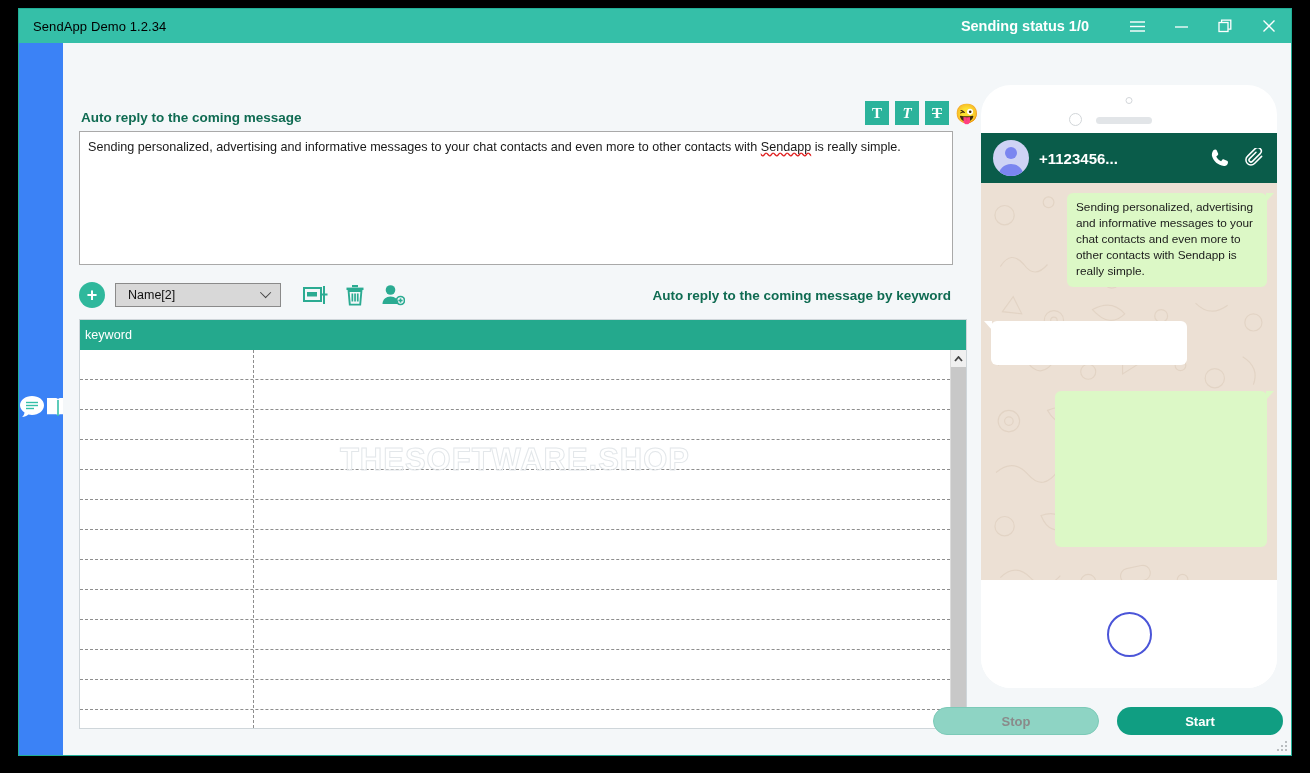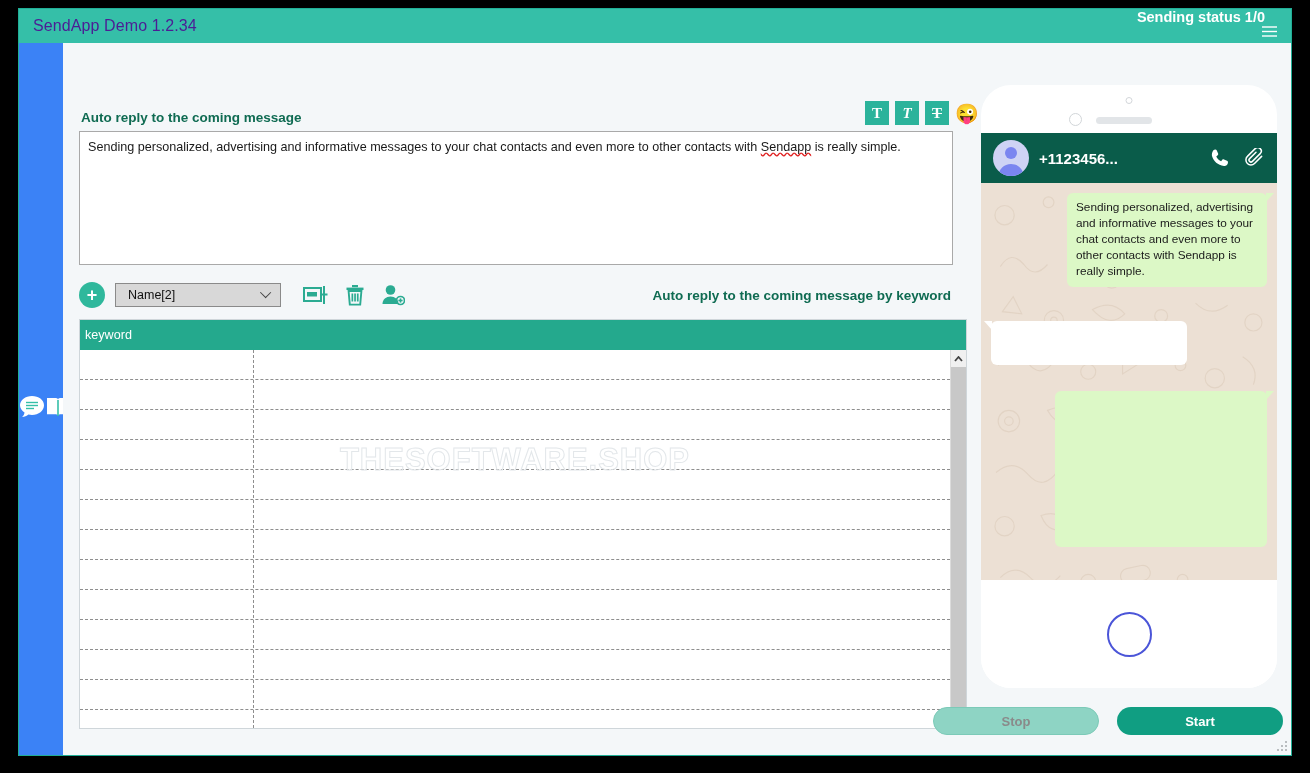--- a/index.html
+++ b/index.html
@@ -21,31 +21,30 @@
   
   .titlebar {
     height: 34px;
     background: #35bfa8;
     display: flex;
     align-items: center;
     flex: 0 0 auto;
     position: relative;
   }
   .title-text {
-    color: #4c1d95;
-    font-size: 16px;
+    color: #000000;
+    font-size: 13px;
     margin-left: 14px;
     letter-spacing: .1px;
   }
   .title-right {
     margin-left: auto;
     display: flex;
-    align-items: flex-end;
+    align-items: center;
     height: 100%;
-    flex-direction: column;
   }
   .sending-status {
     color: #ffffff;
     font-size: 14.5px;
     font-weight: bold;
     margin-right: 26px;
     white-space: nowrap;
   }
   .tb-btn {
     width: 44px; height: 34px;

